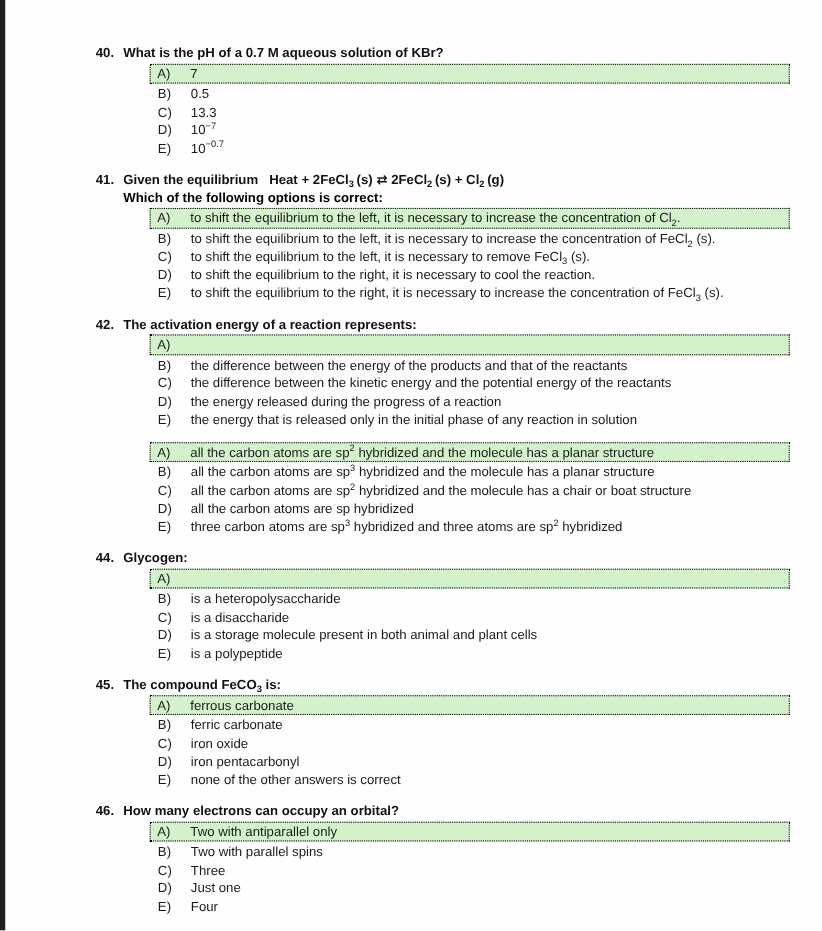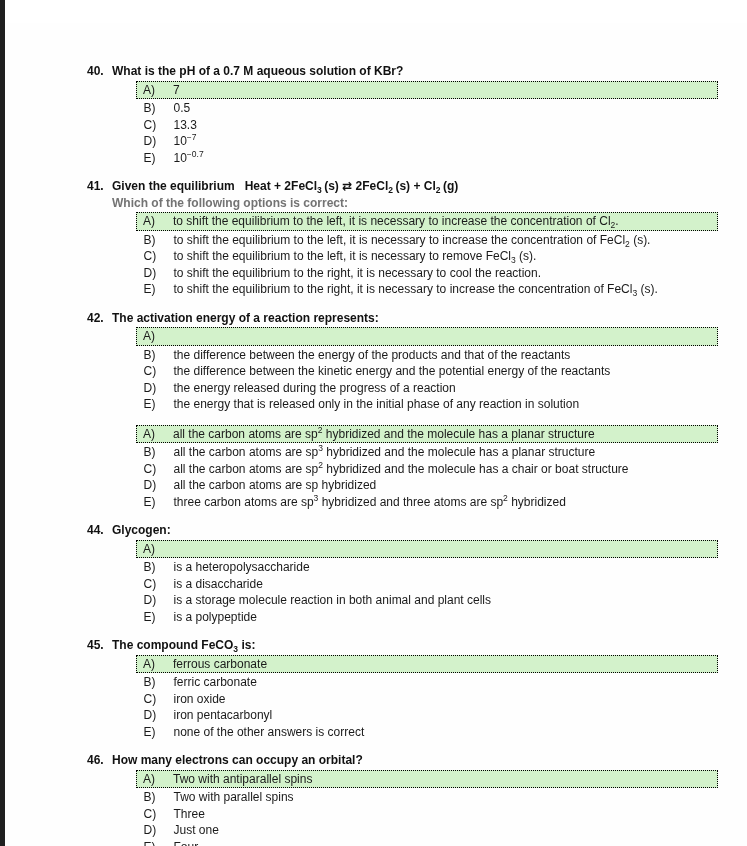--- a/index.html
+++ b/index.html
@@ -19,38 +19,37 @@
     left: 0; top: 0;
     width: 5px; height: 846px;
     background: #1f1f1f;
   }
   .page {
     position: absolute;
     left: 5px; top: 0; right: 0; bottom: 0;
     background: #fefefe;
     box-sizing: border-box;
     padding: 40px 0 0 82px;
-    margin-top: 23px;
   }
   .question { margin-bottom: 12px; }
   .q-header {
     display: flex;
     font-weight: bold;
     font-size: 12px;
     line-height: 16.5px;
     color: #111111;
     white-space: nowrap;
   }
   .q-num { width: 25px; flex: none; }
   .q-subtitle {
     margin-left: 25px;
     font-weight: bold;
     font-size: 12px;
     line-height: 16.5px;
-    color: #737373;
+    color: #000000;
     white-space: nowrap;
   }
   .options { margin-left: 49px; width: 582px; }
   .opt {
     display: flex;
     font-size: 12px;
     line-height: 16.5px;
     color: #1a1a1a;
     padding-left: 7.5px;
     white-space: nowrap;
@@ -192,21 +191,21 @@
           <div class="opt">
             <span class="opt-letter">B)</span>
             <span class="opt-text">is a heteropolysaccharide</span>
           </div>
           <div class="opt">
             <span class="opt-letter">C)</span>
             <span class="opt-text">is a disaccharide</span>
           </div>
           <div class="opt">
             <span class="opt-letter">D)</span>
-            <span class="opt-text">is a storage molecule reaction in both animal and plant cells</span>
+            <span class="opt-text">is a storage molecule present in both animal and plant cells</span>
           </div>
           <div class="opt">
             <span class="opt-letter">E)</span>
             <span class="opt-text">is a polypeptide</span>
           </div>
         </div>
       </div>
       <div class="question">
         <div class="q-header">
           <span class="q-num">45.</span>
@@ -236,21 +235,21 @@
         </div>
       </div>
       <div class="question">
         <div class="q-header">
           <span class="q-num">46.</span>
           <span class="q-title">How many electrons can occupy an orbital?</span>
         </div>
         <div class="options">
           <div class="opt hl">
             <span class="opt-letter">A)</span>
-            <span class="opt-text">Two with antiparallel spins</span>
+            <span class="opt-text">Two with antiparallel only</span>
           </div>
           <div class="opt">
             <span class="opt-letter">B)</span>
             <span class="opt-text">Two with parallel spins</span>
           </div>
           <div class="opt">
             <span class="opt-letter">C)</span>
             <span class="opt-text">Three</span>
           </div>
           <div class="opt">

